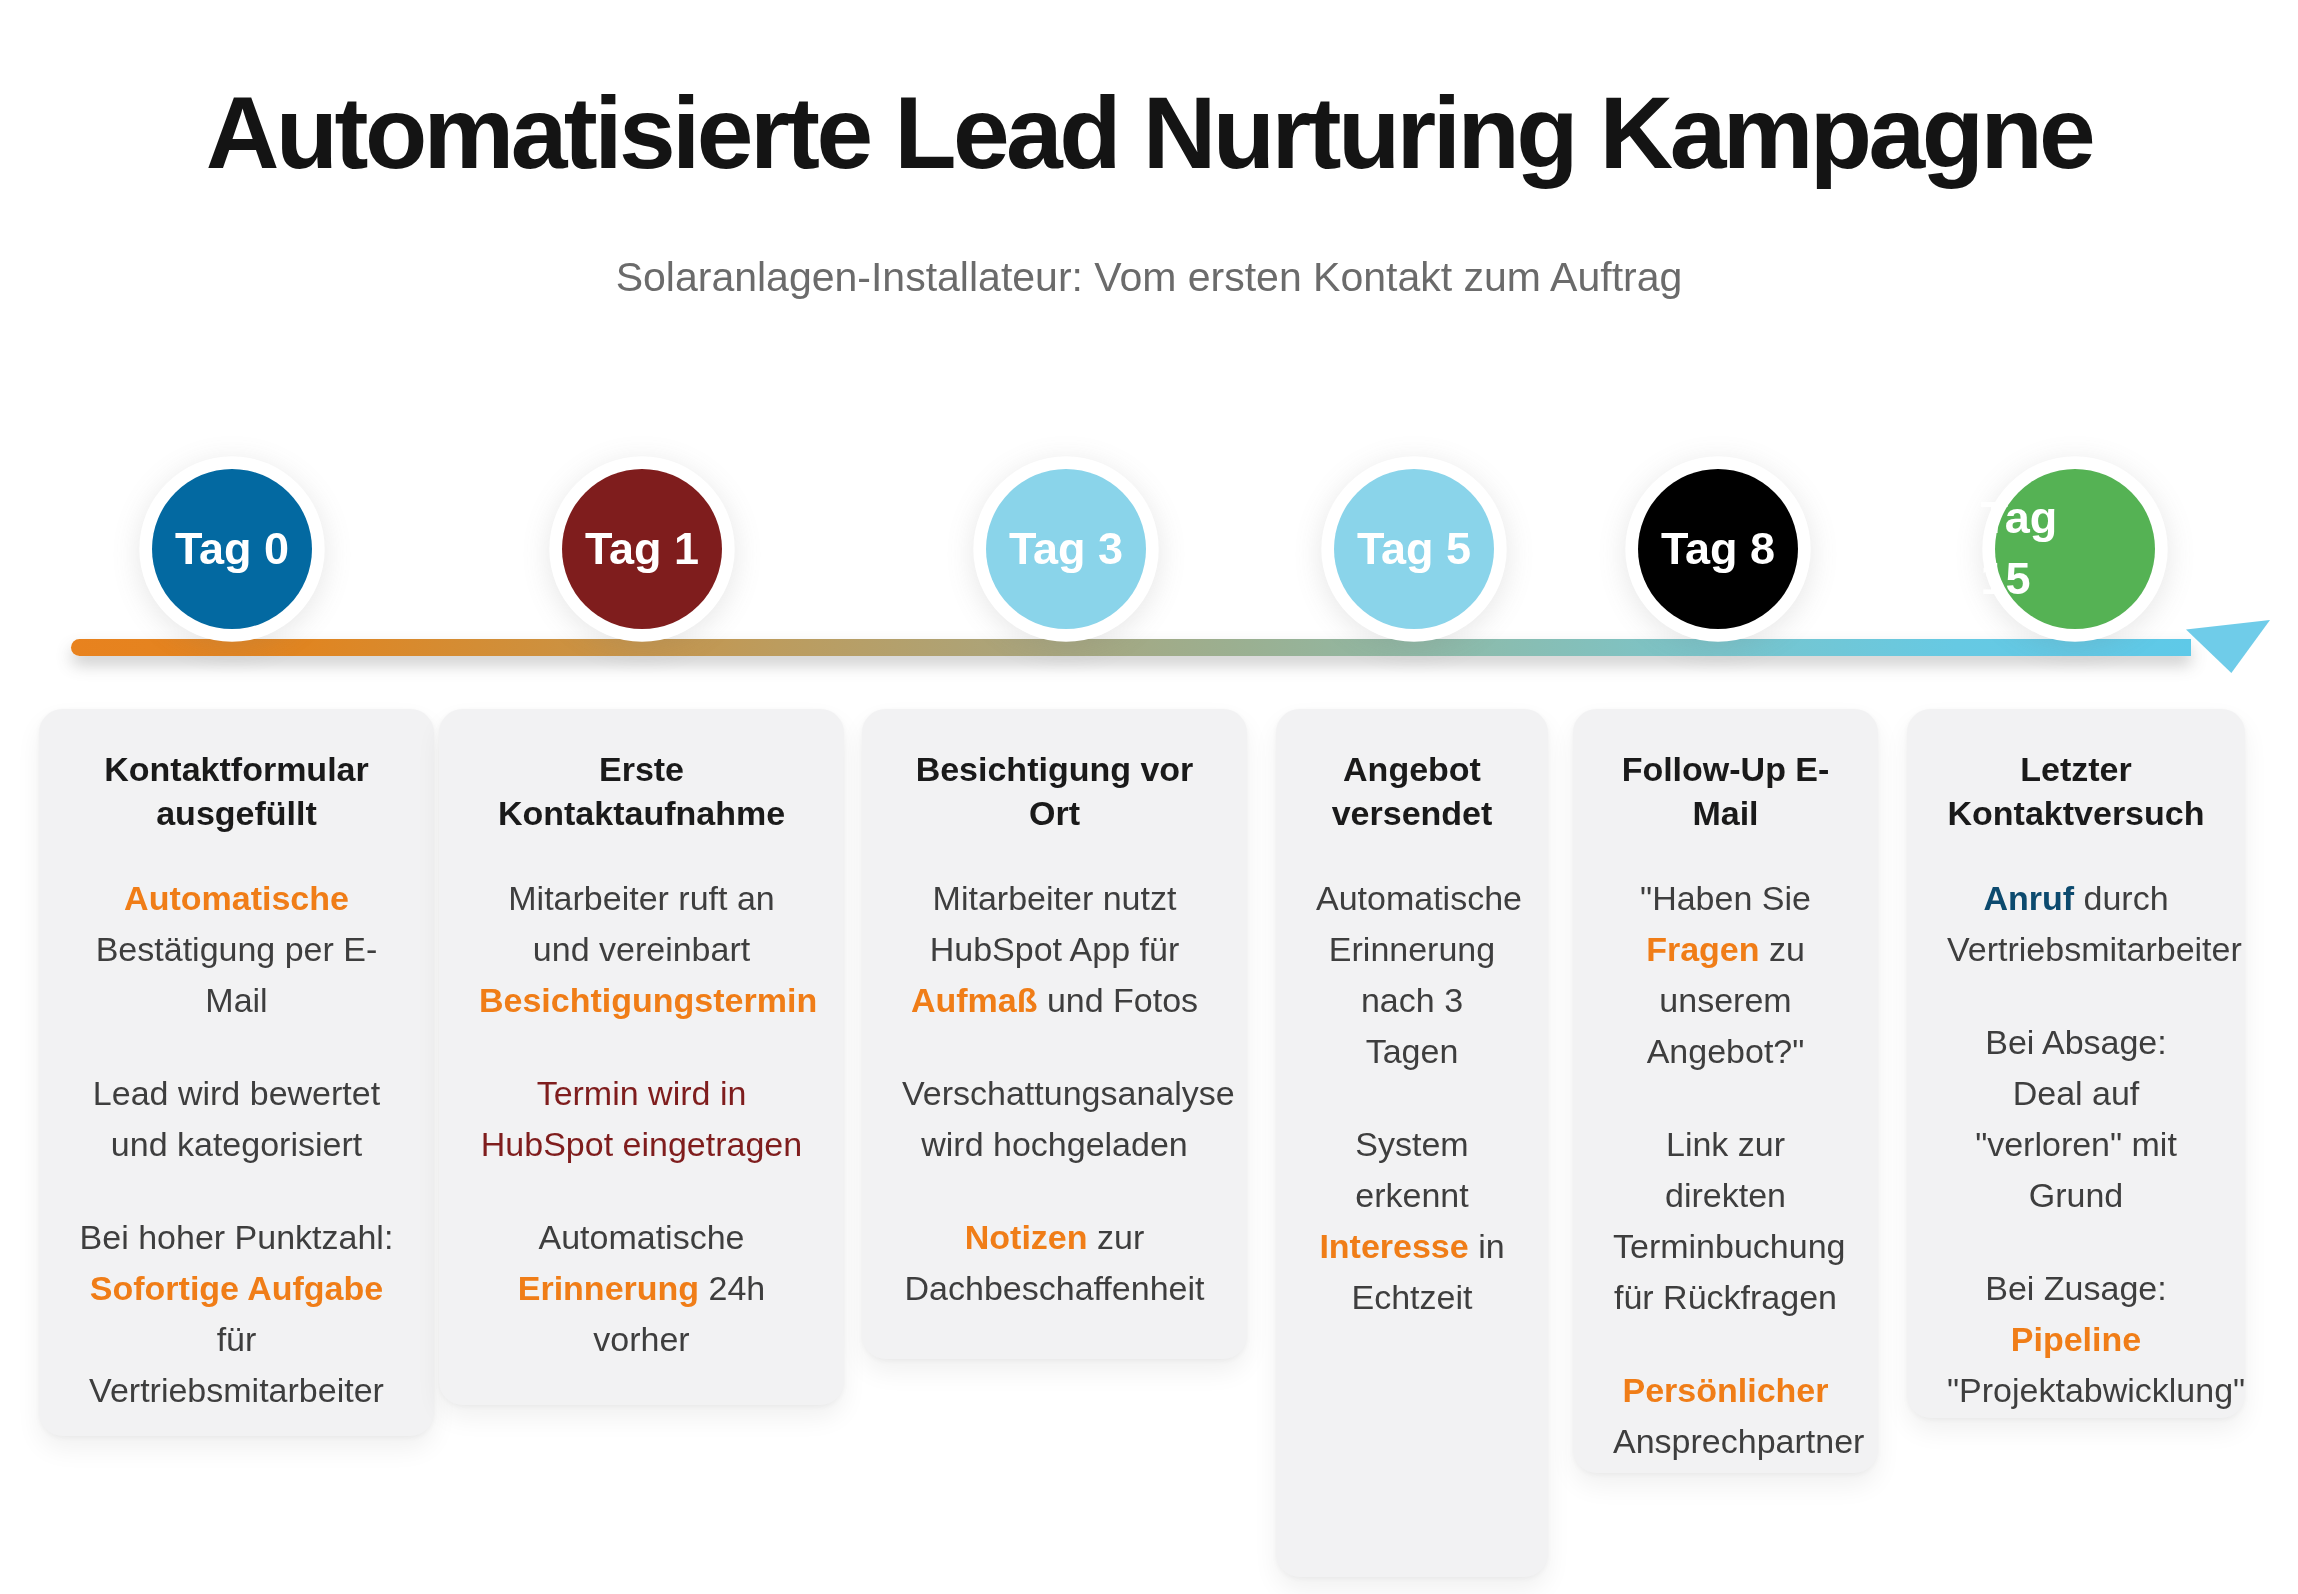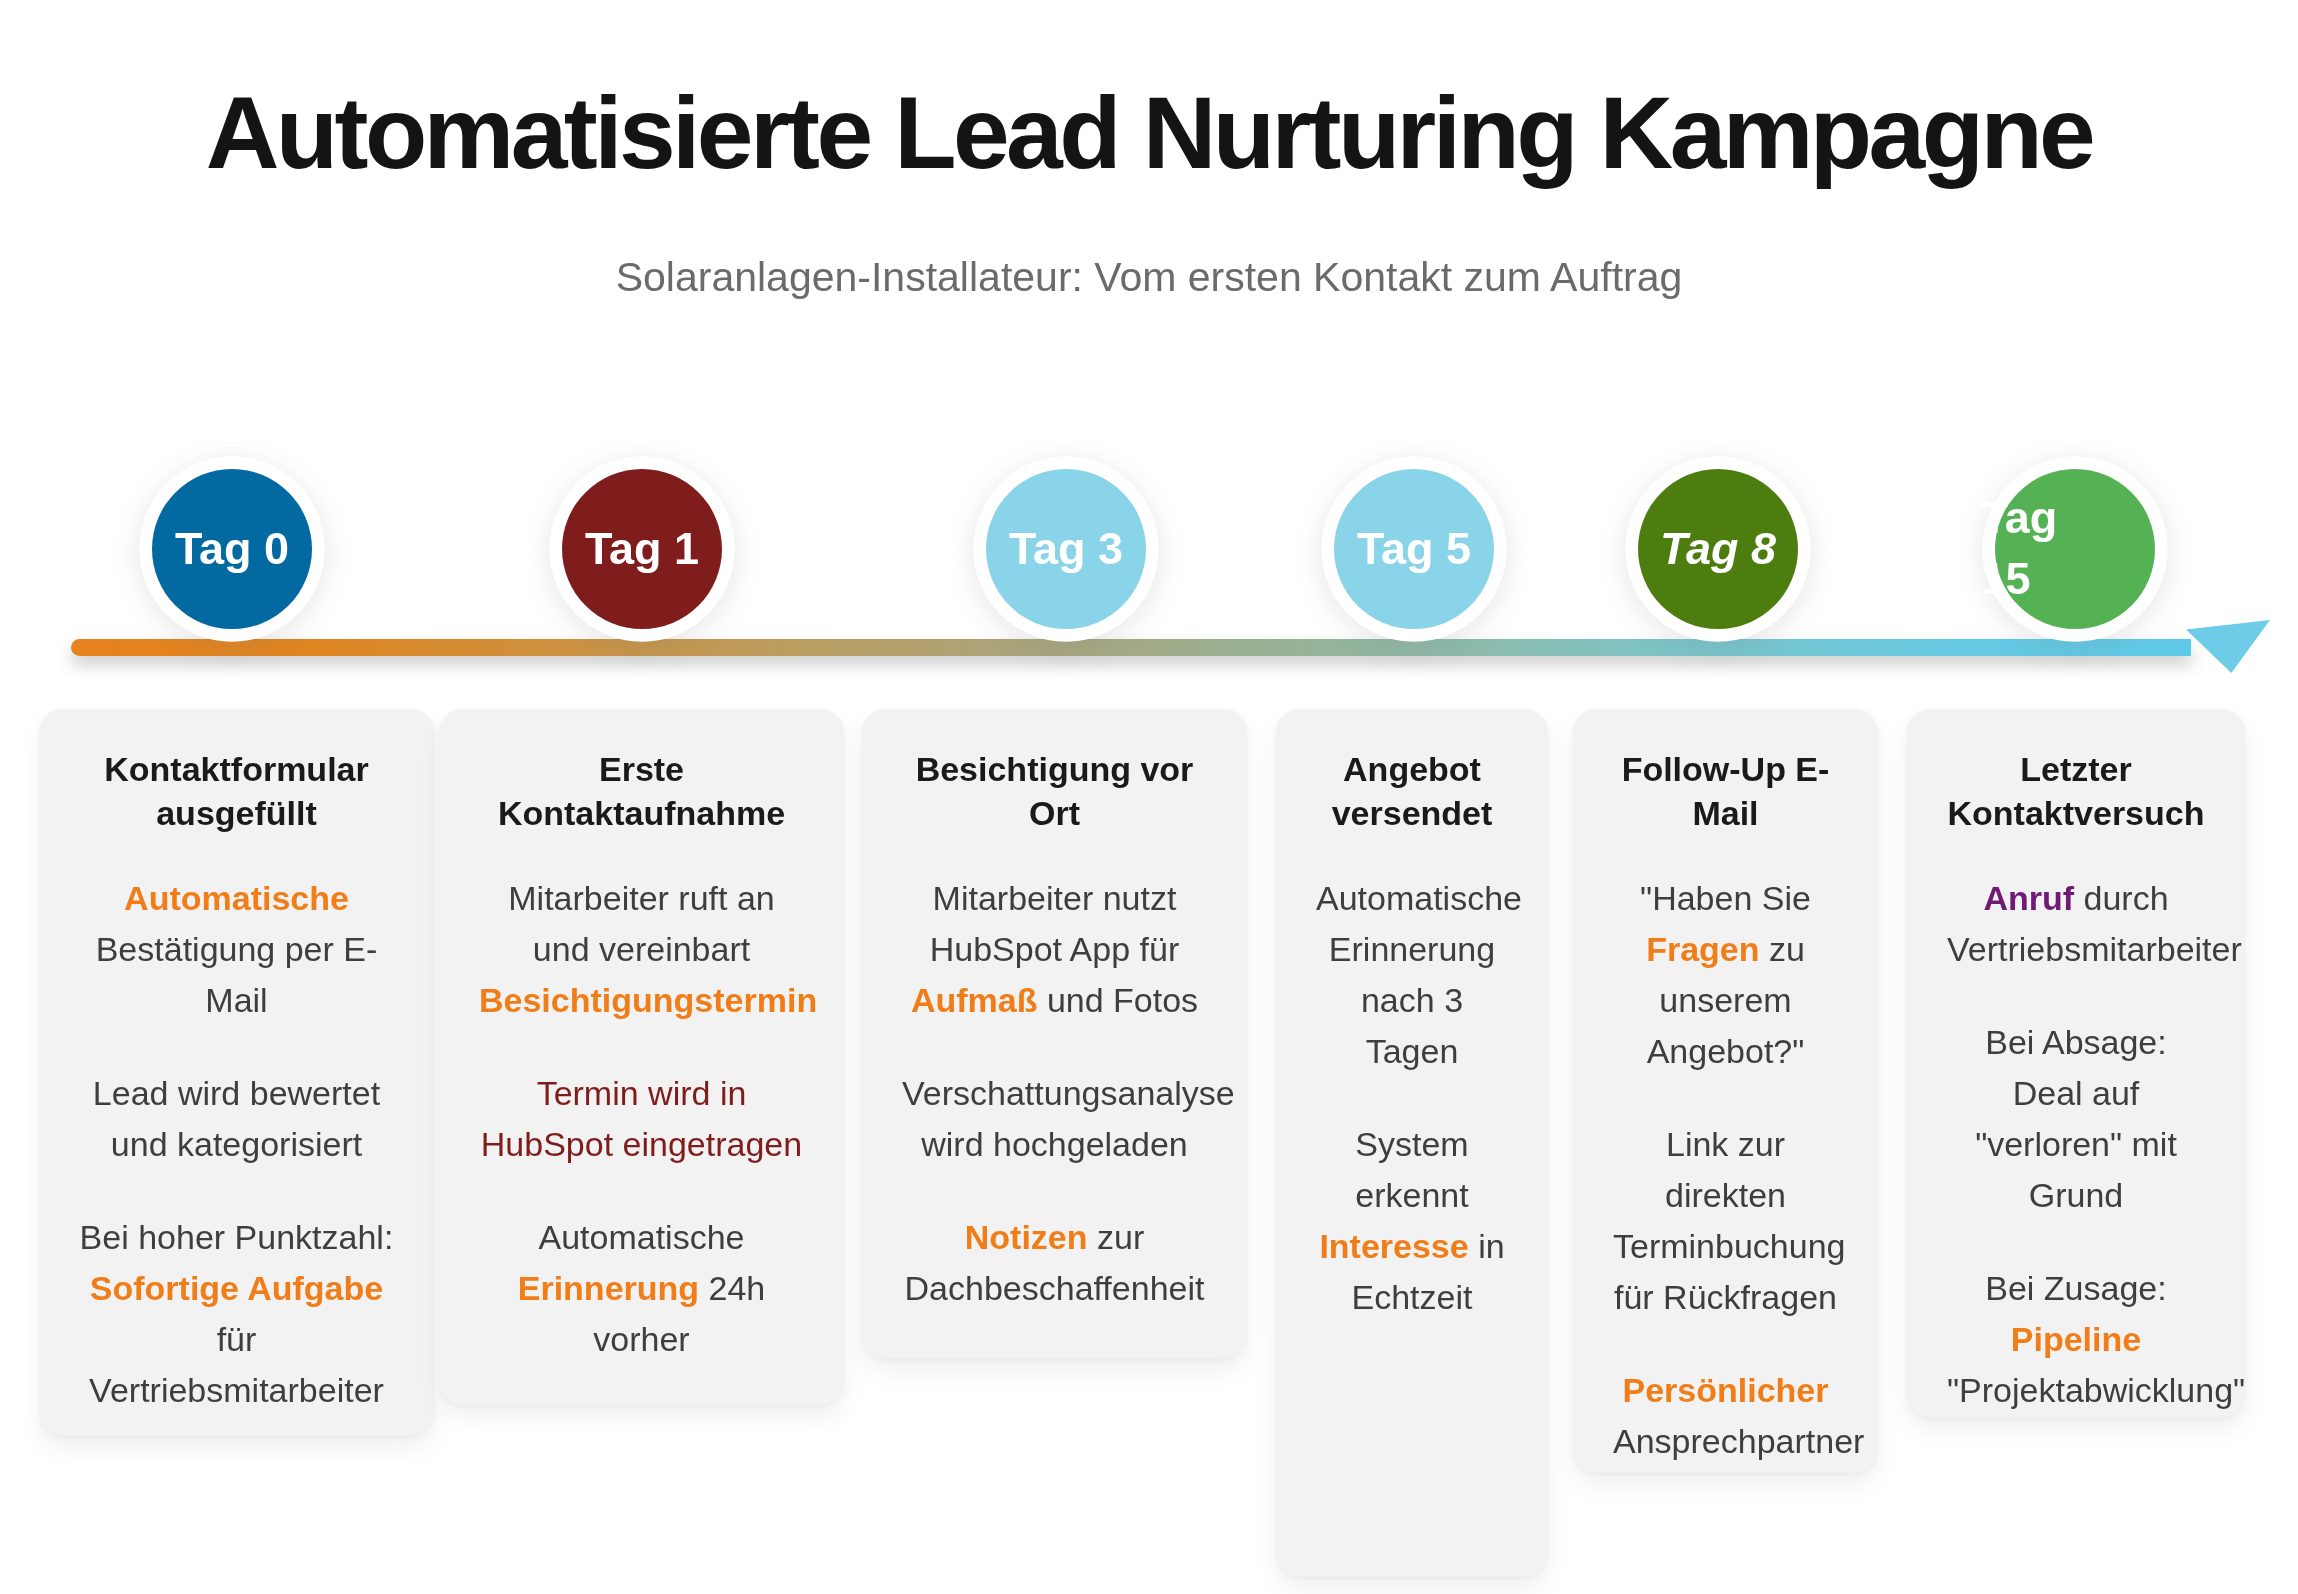--- a/index.html
+++ b/index.html
@@ -87,21 +87,21 @@
         </div>
         <div class="circle" style="left: 562px; background: #7f1d1d;">
           <span class="circle-label">Tag 1</span>
         </div>
         <div class="circle" style="left: 986px; background: rgb(138, 212, 234);">
           <span class="circle-label">Tag 3</span>
         </div>
         <div class="circle" style="left: 1334px; background: rgb(138, 212, 234);">
           <span class="circle-label">Tag 5</span>
         </div>
-        <div class="circle" style="left: 1638px; background: #4d7c0f; font-style: italic;">
+        <div class="circle" style="left: 1638px; background: #000000;">
           <span class="circle-label">Tag 8</span>
         </div>
         <div class="circle wrap" style="left: 1995px; background: rgb(85, 178, 84);">
           <span class="circle-label">Tag 15</span>
         </div>
       </div>
   </div>
 
   <div>
       <div class="card" style="left: 39px; width: 395px; height: 727px; background: rgb(242, 242, 243);">
@@ -128,19 +128,19 @@
         <p class="card-para" style="color: rgb(62, 62, 62);"><span>System erkennt </span><span class="hl" style="color: rgb(240, 125, 23);">Interesse</span><span> in Echtzeit</span></p>
       </div>
       <div class="card" style="left: 1573px; width: 305px; height: 764px; background: rgb(242, 242, 243);">
         <h3 class="card-title">Follow-Up E-Mail</h3>
         <p class="card-para" style="color: rgb(62, 62, 62);"><span>"Haben Sie </span><span class="hl" style="color: rgb(240, 125, 23); margin-top: 44px;">Fragen</span><span> zu unserem Angebot?"</span></p>
         <p class="card-para" style="color: rgb(62, 62, 62);"><span>Link zur direkten Terminbuchung für Rückfragen</span></p>
         <p class="card-para" style="color: rgb(62, 62, 62);"><span class="hl" style="color: rgb(240, 125, 23);">Persönlicher</span><span> Ansprechpartner</span></p>
       </div>
       <div class="card" style="left: 1907px; width: 338px; height: 709px; background: rgb(242, 242, 243);">
         <h3 class="card-title">Letzter Kontaktversuch</h3>
-        <p class="card-para" style="color: rgb(62, 62, 62);"><span class="hl" style="color: #701a75;">Anruf</span><span> durch Vertriebsmitarbeiter</span></p>
+        <p class="card-para" style="color: rgb(62, 62, 62);"><span class="hl" style="color: #0c4a6e;">Anruf</span><span> durch Vertriebsmitarbeiter</span></p>
         <p class="card-para" style="color: rgb(62, 62, 62);"><span>Bei Absage: Deal auf "verloren" mit Grund</span></p>
         <p class="card-para" style="color: rgb(62, 62, 62);"><span>Bei Zusage: </span><span class="hl" style="color: rgb(240, 125, 23);">Pipeline</span><span> "Projektabwicklung"</span></p>
       </div>
     </div>
 </div>
 
 
 </body></html>

